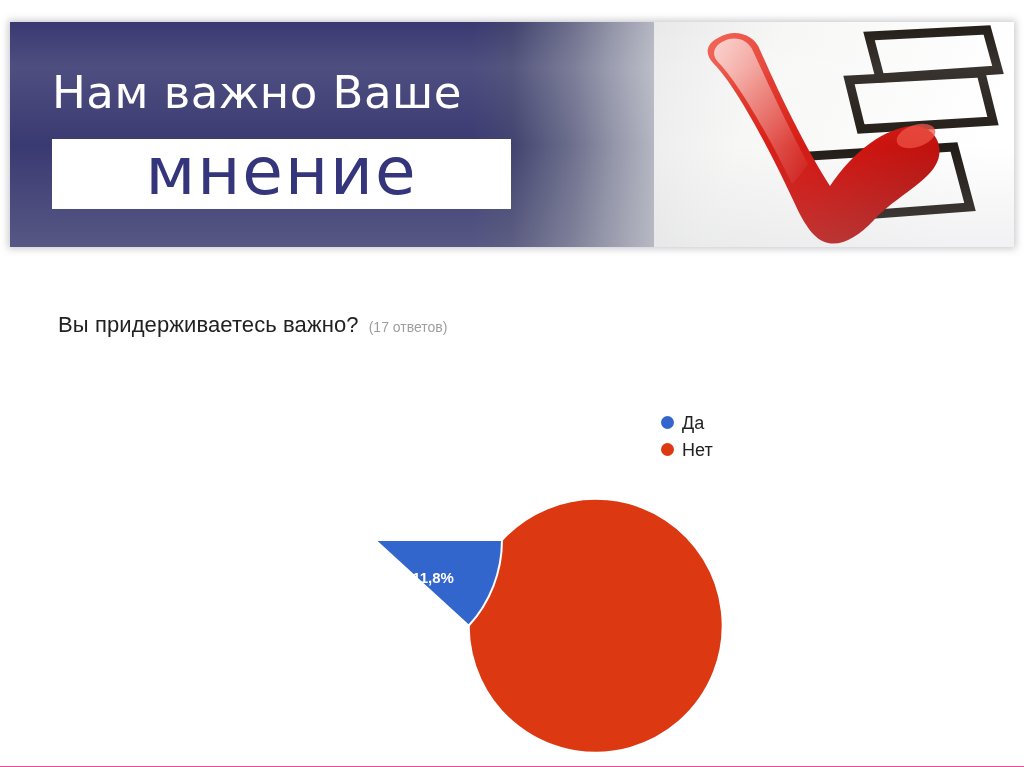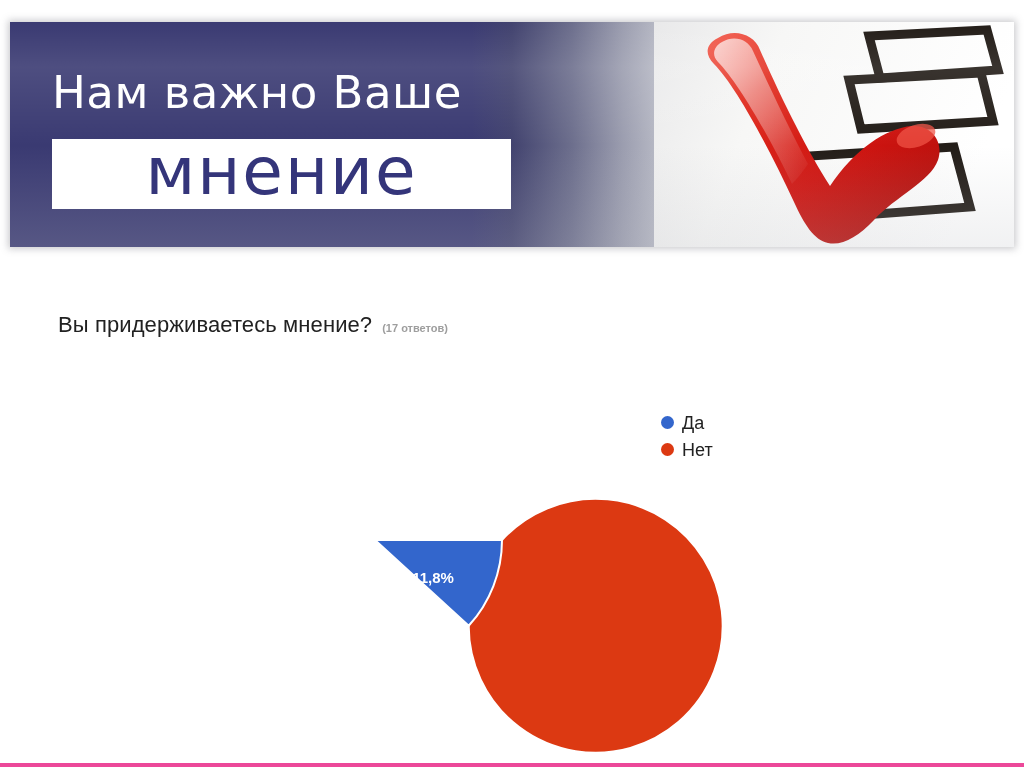--- a/index.html
+++ b/index.html
@@ -15,21 +15,21 @@
     overflow: hidden;
     font-family: "Liberation Sans", "DejaVu Sans", sans-serif;
     background: #ffffff;
   }
 
   
   #slide {
     position: absolute;
     inset: 0;
     background: #ffffff;
-    border-bottom: 4px solid #ec4899;
+    border-bottom: 1px solid #ec4899;
     box-sizing: border-box;
   }
 
   
   #banner {
     position: absolute;
     left: 10px;
     top: 22px;
     width: 1004px;
     height: 225px;
@@ -122,23 +122,23 @@
     gap: 10px;
     white-space: nowrap;
   }
   #question-title {
     font-size: 22px;
     color: #212121;
     font-weight: 400;
     letter-spacing: 0.1px;
   }
   #question-count {
-    font-size: 11px;
+    font-size: 14px;
     color: #9e9e9e;
-    font-weight: 700;
+    font-weight: 400;
   }
 
   
   #chart-area {
     position: absolute;
     left: 0;
     top: 380px;
     width: 1024px;
     height: 310px;
   }
@@ -245,21 +245,21 @@
     <div id="banner-sheen"></div>
 
     <div id="banner-line1">Нам важно Ваше</div>
 
     <div id="banner-line2-box">
       <span id="banner-line2">мнение</span>
     </div>
   </div>
 
   <div id="question-row">
-    <span id="question-title">Вы придерживаетесь мнение?</span>
+    <span id="question-title">Вы придерживаетесь важно?</span>
     <span id="question-count">(17 ответов)</span>
   </div>
 
   <div id="chart-area">
 
     <div id="pie-wrap">
       <svg width="270" height="270" viewBox="0 0 270 270" xmlns="http://www.w3.org/2000/svg">
 
         <path d="M 135 135
                  L 228.68 220.79

